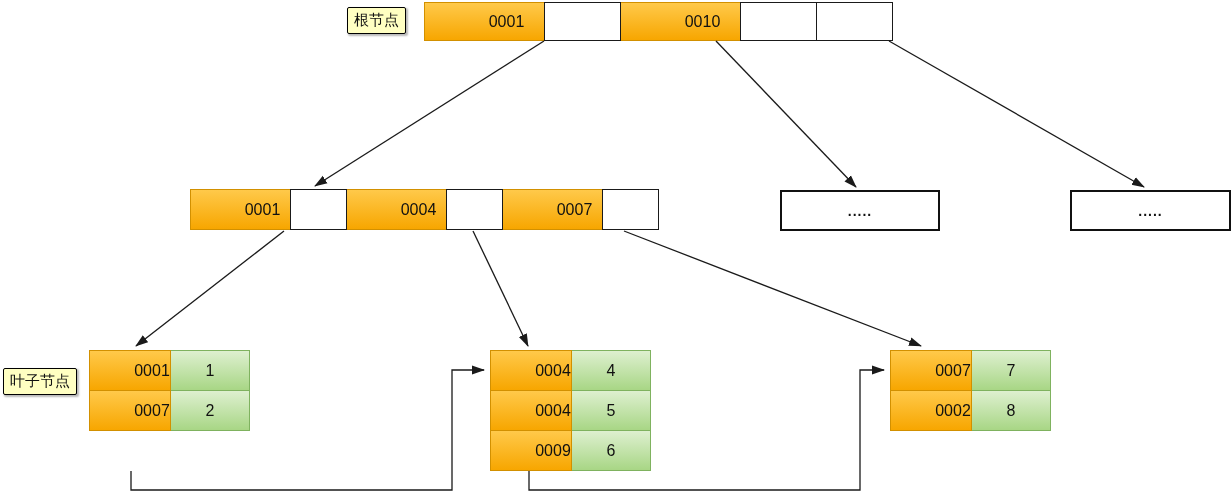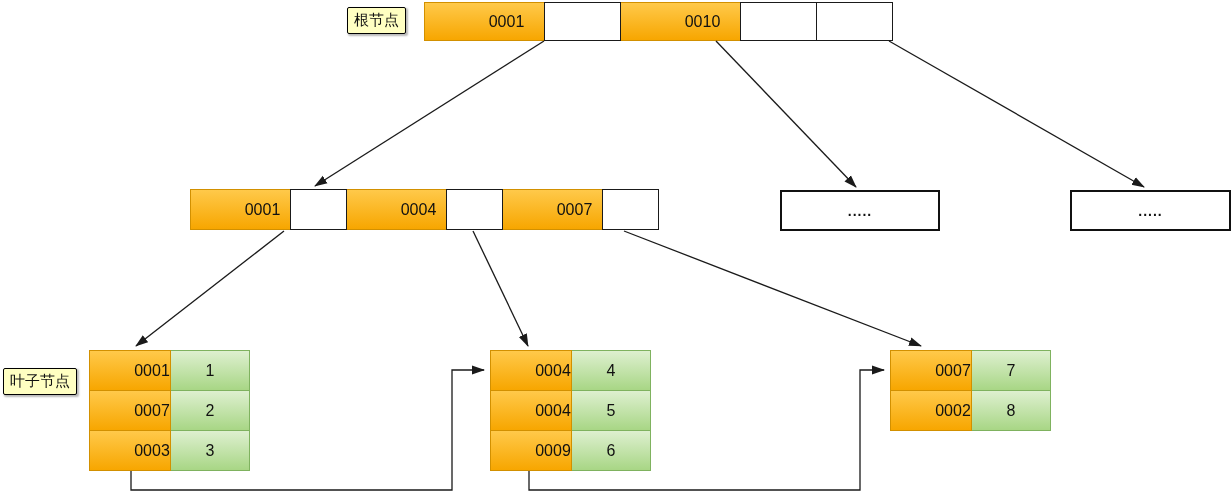--- a/index.html
+++ b/index.html
@@ -124,24 +124,20 @@
 
   <div class="leaf" style="left:89px;top:350px;">
     <div class="leaf-row">
       <div class="cell key">0001</div>
       <div class="val">1</div>
     </div>
     <div class="leaf-row">
       <div class="cell key">0007</div>
       <div class="val">2</div>
     </div>
-    <div class="leaf-row">
-      <div class="cell key">0003</div>
-      <div class="val">3</div>
-    </div>
   </div>
 
   <div class="leaf" style="left:490px;top:350px;">
     <div class="leaf-row">
       <div class="cell key">0004</div>
       <div class="val">4</div>
     </div>
     <div class="leaf-row">
       <div class="cell key">0004</div>
       <div class="val">5</div>

